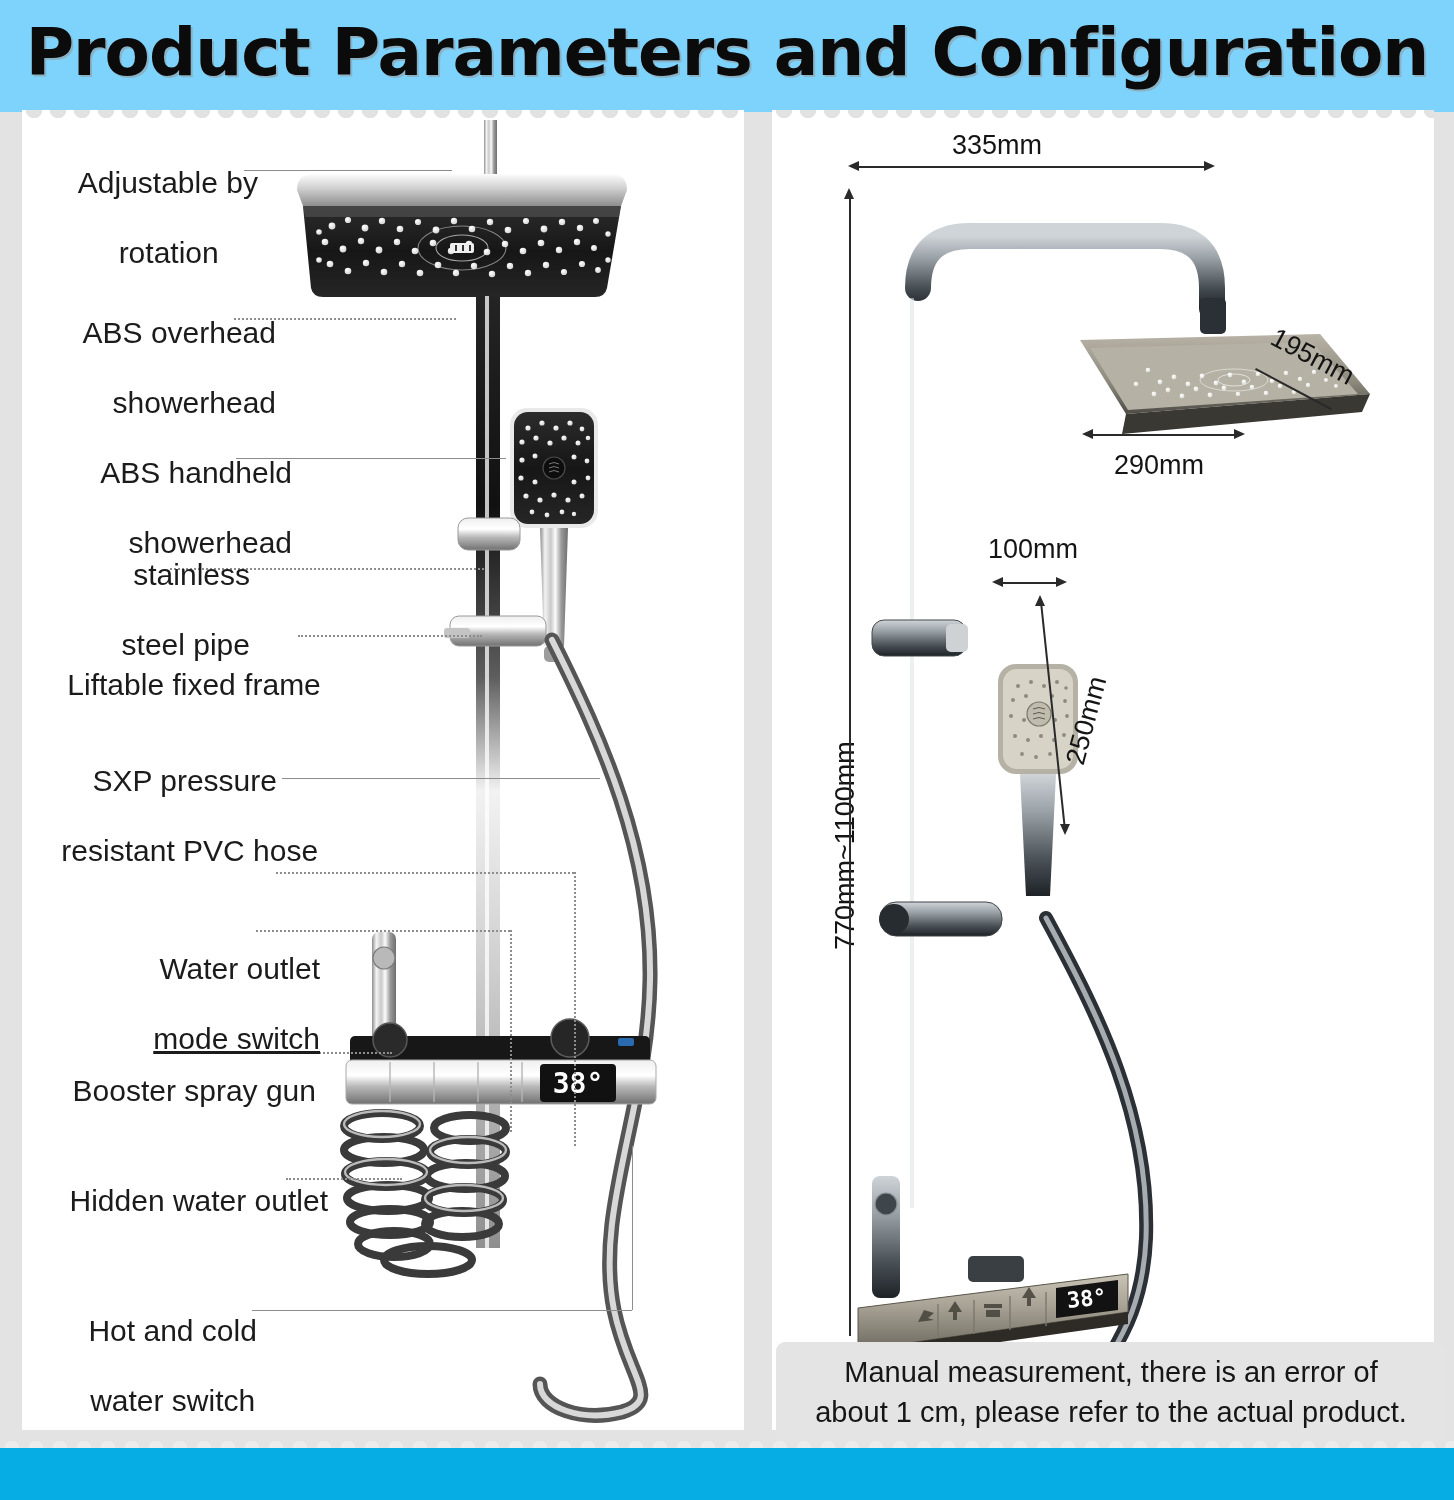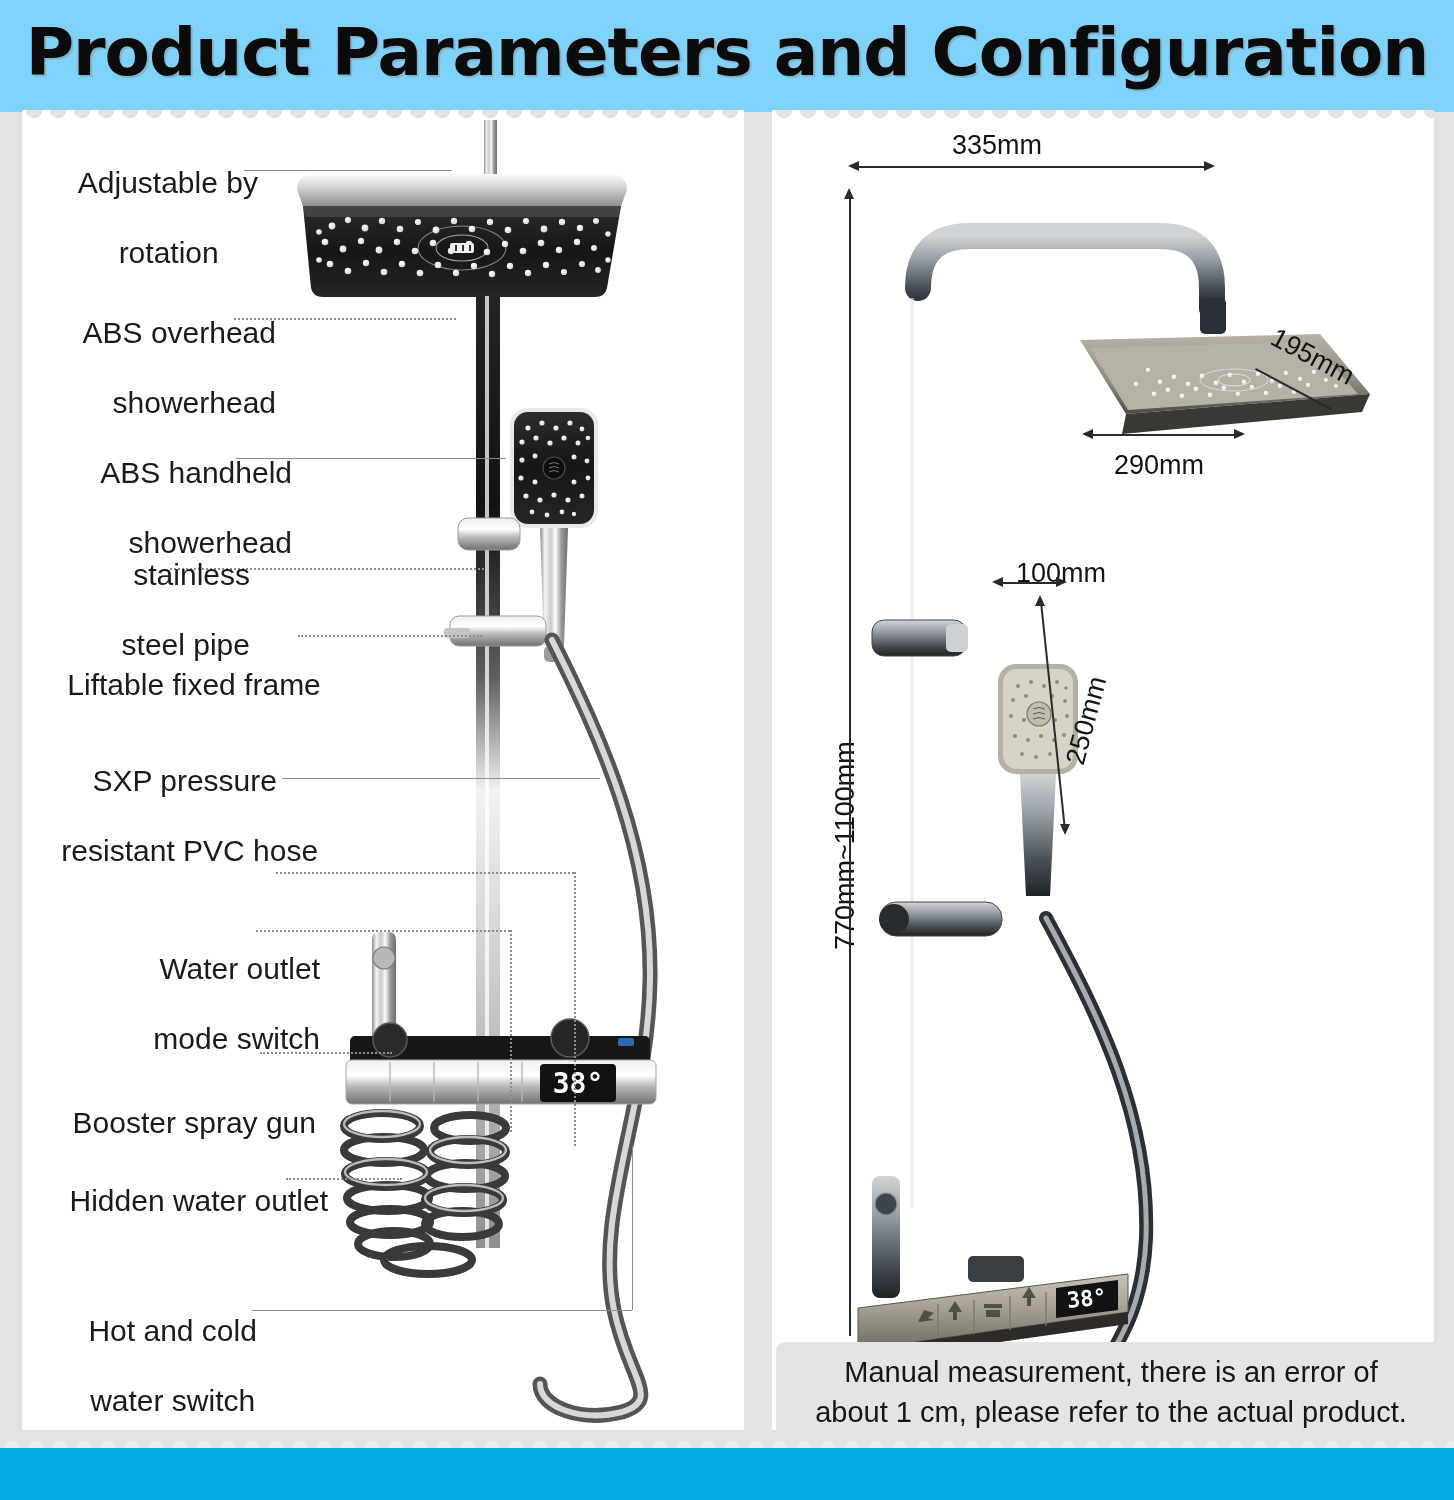--- a/index.html
+++ b/index.html
@@ -364,24 +364,24 @@
   </div>
 
   <div class="label ctr" style="left:6px;top:618px;width:280px;">
     <span>SXP pressure</span><br>
     <span>resistant PVC hose</span>
   </div>
 
 
   <div class="label left" style="left:38px;top:806px;width:260px;">
     <span>Water outlet</span><br>
-    <span style="padding-left:12px;display:inline-block;">mode switch</span>
-  </div>
-
-  <div class="label left" style="left:14px;top:960px;width:280px;">
+    <span style="padding-left:12px;display:inline-block;text-decoration:underline;">mode switch</span>
+  </div>
+
+  <div class="label left" style="left:14px;top:928px;width:280px;">
     <span>Booster spray gun</span>
   </div>
 
   <div class="label left" style="left:6px;top:1038px;width:300px;">
     <span>Hidden water outlet</span>
   </div>
 
   <div class="label ctr" style="left:18px;top:1168px;width:232px;">
     <span>Hot and cold</span><br>
     <span>water switch</span>
@@ -555,21 +555,21 @@
   <div class="arrow l" style="left:310px;top:319px;"></div>
   <div class="arrow r" style="left:462px;top:319px;"></div>
 
   <div class="dim rot195" style="left:508px;top:212px;">195mm</div>
   <div class="dimline h" style="left:484px;top:258px;width:86px;transform:rotate(28deg);transform-origin:0 0;"></div>
 
   <div class="dim vert" style="left:58px;top:840px;">770mm~1100mm</div>
   <div class="dimline v" style="left:77px;top:86px;height:1140px;"></div>
   <div class="arrow u" style="left:72px;top:78px;"></div>
 
-  <div class="dim" style="left:216px;top:448px;margin-left:28px;">100mm</div>
+  <div class="dim" style="left:216px;top:424px;">100mm</div>
   <div class="dimline h" style="left:228px;top:472px;width:62px;"></div>
   <div class="arrow l" style="left:220px;top:467px;"></div>
   <div class="arrow r" style="left:284px;top:467px;"></div>
 
   <div class="dim rot250" style="left:288px;top:650px;">250mm</div>
   <div class="dimline v" style="left:268px;top:492px;height:228px;transform:rotate(-6deg);transform-origin:50% 0;"></div>
   <div class="arrow u" style="left:263px;top:485px;"></div>
   <div class="arrow d" style="left:288px;top:714px;"></div>
 </div>
 

